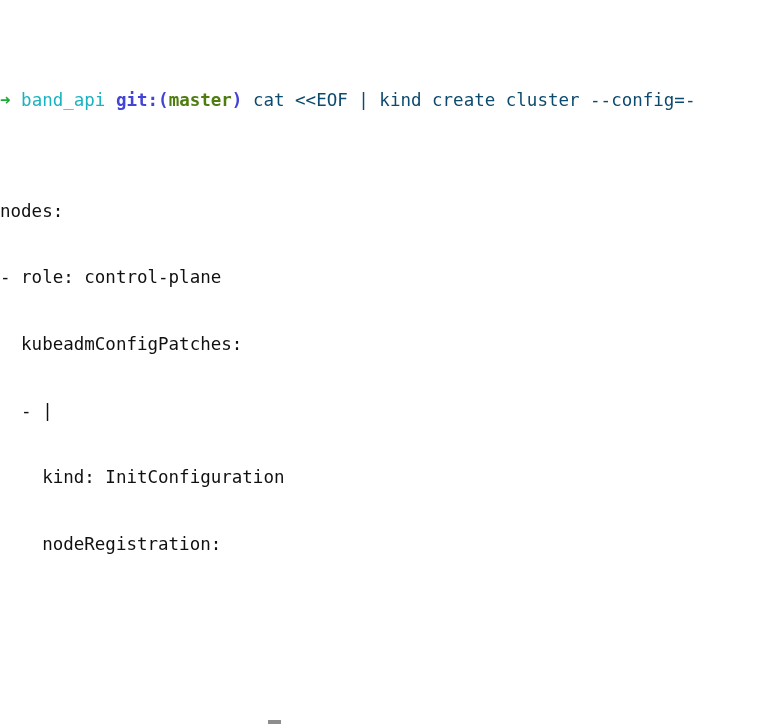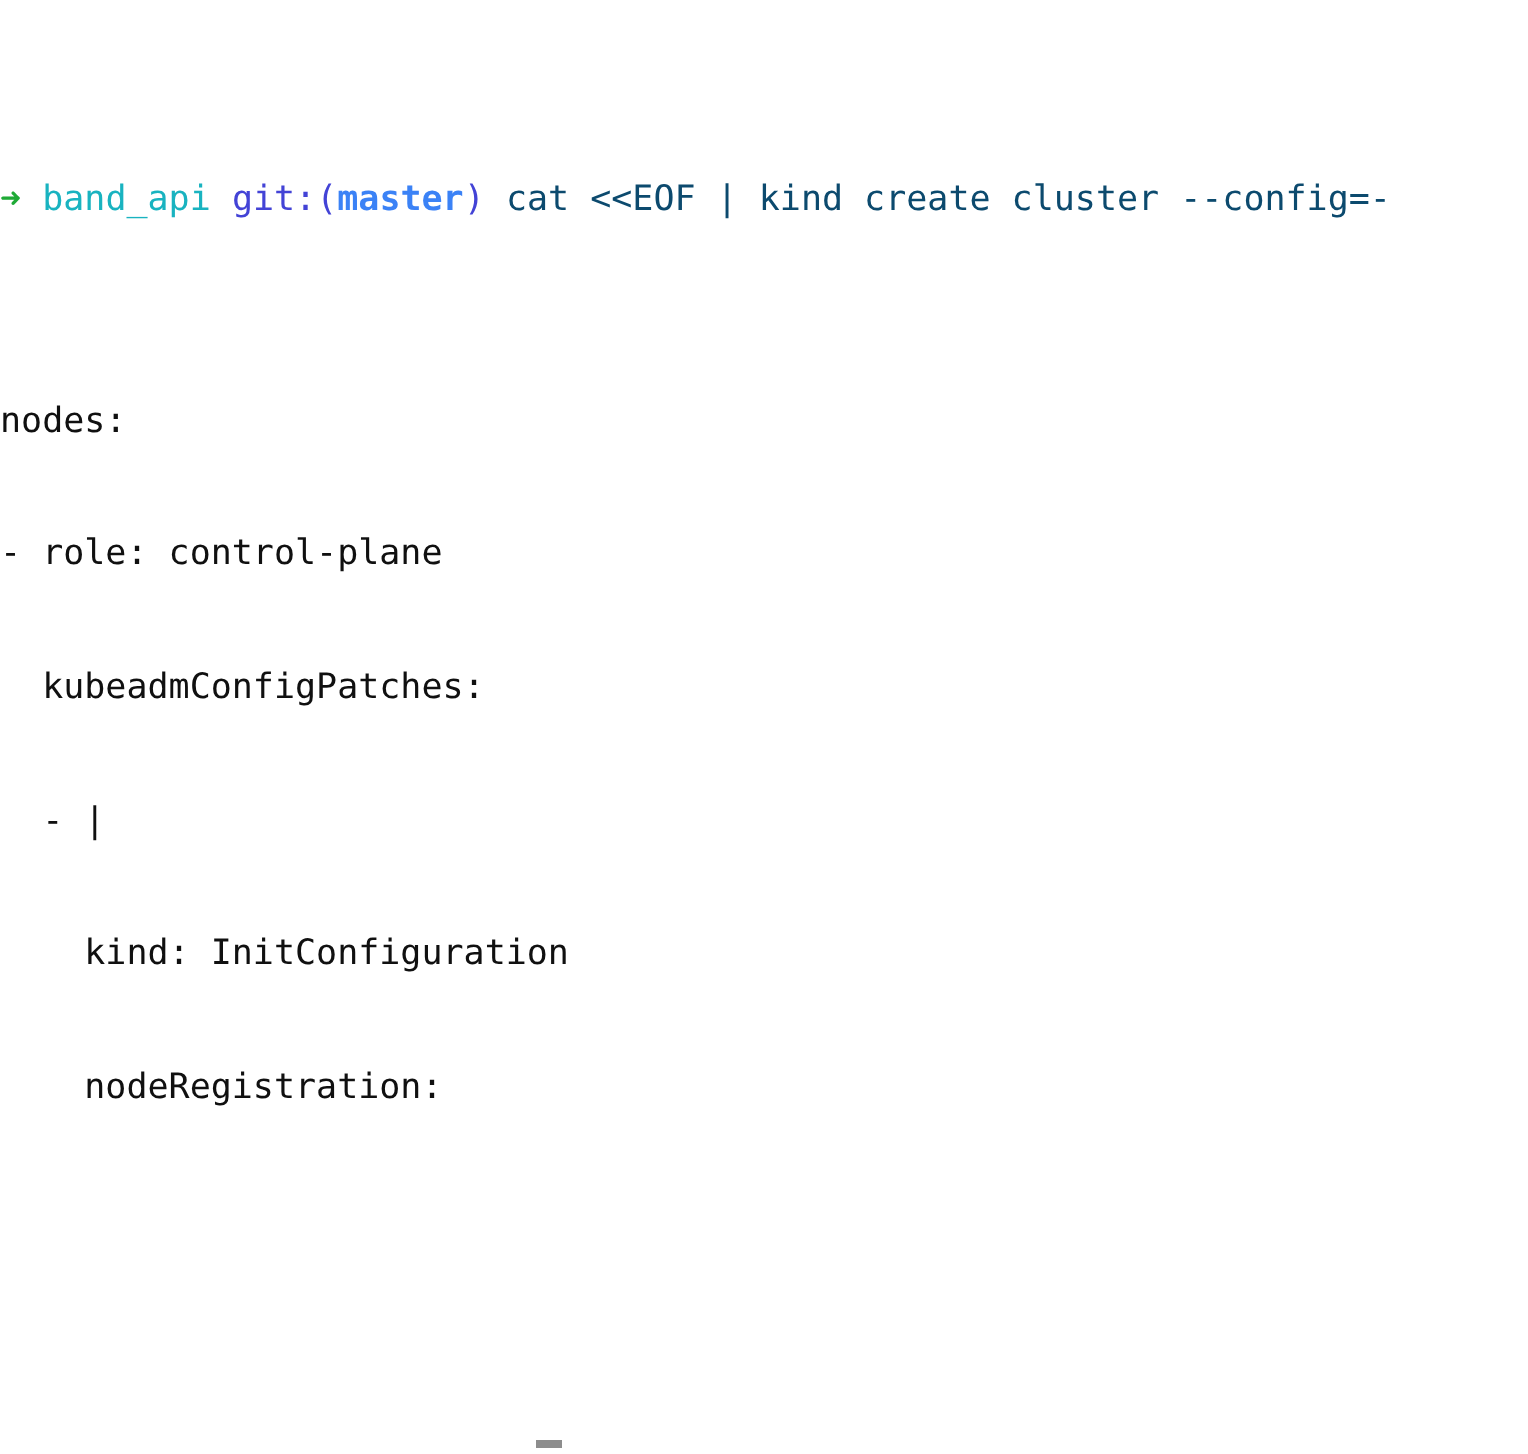--- a/index.html
+++ b/index.html
@@ -31,24 +31,24 @@
   .arrow {
     color: #1faa36;
     font-weight: bold;
   }
   .repo {
     color: #19b3c0;
     font-weight: normal;
   }
   .git-paren {
     color: #4343d6;
-    font-weight: normal;
+    font-weight: bold;
   }
   .branch {
-    color: #3b82f6;
+    color: #4d7c0f;
     font-weight: bold;
     margin-top: 24px;
   }
   .cmd { color: #0c4a6e; }
   .plain { color: #101010; }
   #cursor {
     position: absolute;
     left: 268px;
     top: 720px;
     width: 13px;

